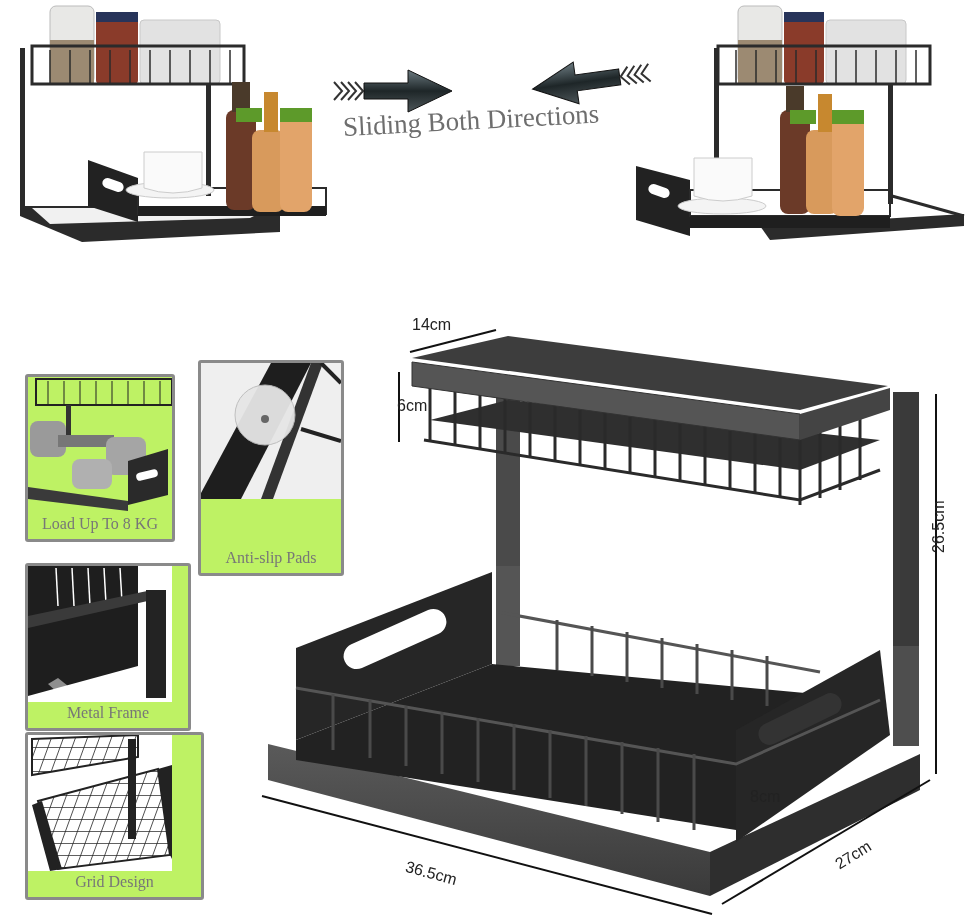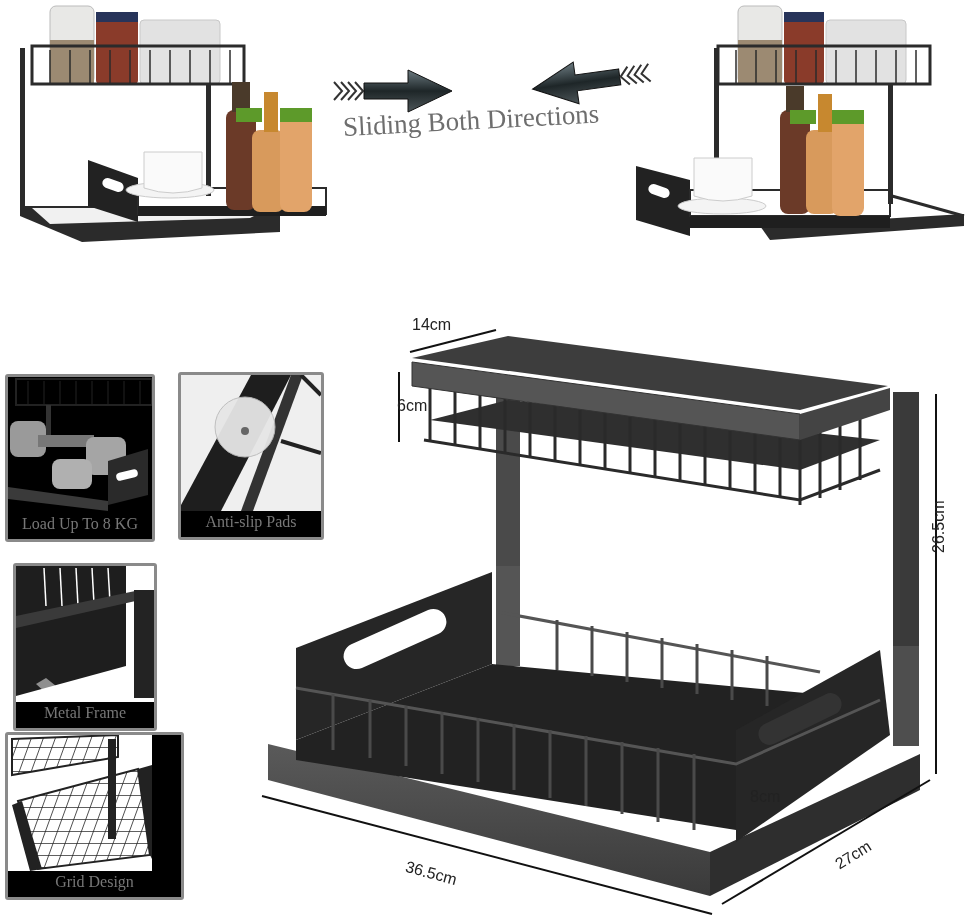--- a/index.html
+++ b/index.html
@@ -1,19 +1,19 @@
 <!DOCTYPE html>
 <html><head>
 <meta charset="utf-8">
 <style>
   html,body{margin:0;padding:0;background:#fff;}
   body{width:970px;height:924px;position:relative;overflow:hidden;font-family:"Liberation Sans",sans-serif;}
   .abs{position:absolute;}
   .headline{left:343px;top:112px;font-size:27px;color:#6e6e6e;transform:rotate(-3deg);transform-origin:left center;white-space:nowrap;font-family:"Liberation Serif",serif;}
-  .feature{position:absolute;border:3px solid #8a8a8a;border-radius:3px;background:#000000;box-sizing:border-box;overflow:hidden;}
+  .feature{position:absolute;border:3px solid #8a8a8a;border-radius:3px;background:#bef264;box-sizing:border-box;overflow:hidden;margin-left:20px;}
   .feature .pic{position:absolute;left:0;right:0;top:0;bottom:28px;}
   .feature .cap{position:absolute;left:0;right:0;bottom:2px;height:26px;text-align:center;font-family:"Liberation Serif",serif;font-size:16px;color:#777;line-height:26px;white-space:nowrap;}
   .dim{position:absolute;font-size:16px;color:#222;white-space:nowrap;}
   svg{position:absolute;}
 </style>
 </head>
 <body>
 
 <svg style="left:10px;top:0" width="330" height="250" viewBox="0 0 330 250">
 
@@ -154,34 +154,34 @@
     <rect x="30" y="58" width="56" height="12" fill="#777"></rect>
     <rect x="78" y="60" width="40" height="38" rx="8" fill="#a5a5a5"></rect>
     <rect x="44" y="82" width="40" height="30" rx="8" fill="#b0b0b0"></rect>
     <polygon points="100,84 140,72 140,118 100,128" fill="#2a2a2a"></polygon>
     <rect x="108" y="94" width="22" height="8" rx="4" fill="#fff" transform="rotate(-14 119 98)"></rect>
     <polygon points="0,110 100,124 100,134 0,122" fill="#3a3a3a"></polygon>
   </svg>
   <div class="cap">Load Up To 8 KG</div>
 </div>
 
-<div class="feature" style="left:178px;top:372px;width:146px;height:168px;">
+<div class="feature" style="left:178px;top:360px;width:146px;height:216px;">
   <svg class="pic" width="140" height="136" viewBox="0 0 140 136">
     <rect width="140" height="136" fill="#efefef"></rect>
     <polygon points="70,0 110,0 40,136 0,136 0,130" fill="#1e1e1e"></polygon>
     <polygon points="110,0 122,0 72,136 60,136" fill="#333"></polygon>
     <line x1="100" y1="66" x2="140" y2="78" stroke="#222" stroke-width="4"></line>
     <line x1="120" y1="0" x2="140" y2="20" stroke="#222" stroke-width="4"></line>
     <circle cx="64" cy="52" r="30" fill="#e6e6e6" stroke="#bbb" opacity="0.95"></circle>
     <circle cx="64" cy="56" r="4" fill="#666"></circle>
   </svg>
   <div class="cap">Anti-slip Pads</div>
 </div>
 
-<div class="feature" style="left:13px;top:563px;width:144px;height:168px;">
+<div class="feature" style="left:5px;top:563px;width:166px;height:168px;">
   <svg class="pic" width="144" height="136" viewBox="0 0 144 136">
     <rect width="144" height="136" fill="#fff"></rect>
     <polygon points="0,0 110,0 110,100 0,130" fill="#1e1e1e"></polygon>
     <g stroke="#fff" stroke-width="1.5">
         <line x1="28" y1="2" x2="30" y2="40"></line>
         <line x1="44" y1="2" x2="46" y2="40"></line>
         <line x1="60" y1="2" x2="62" y2="40"></line>
         <line x1="76" y1="2" x2="78" y2="38"></line>
         <line x1="92" y1="2" x2="94" y2="36"></line>
       </g>

